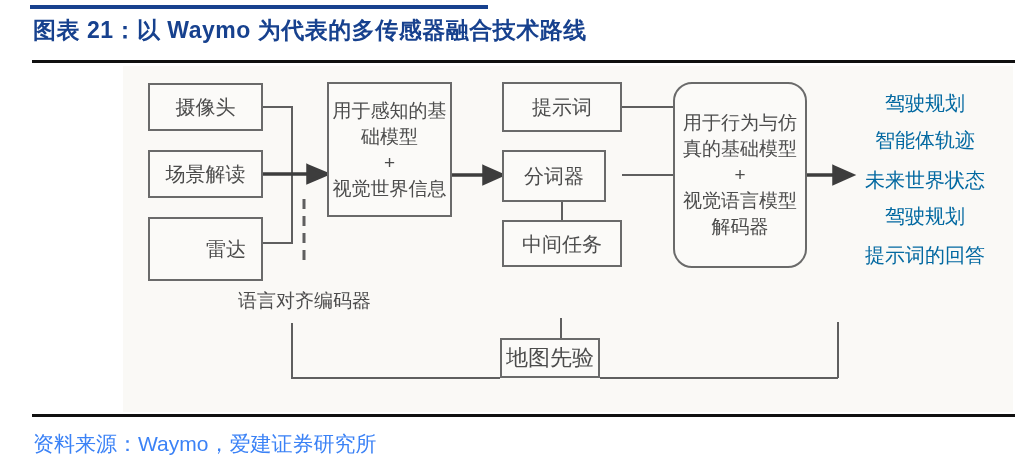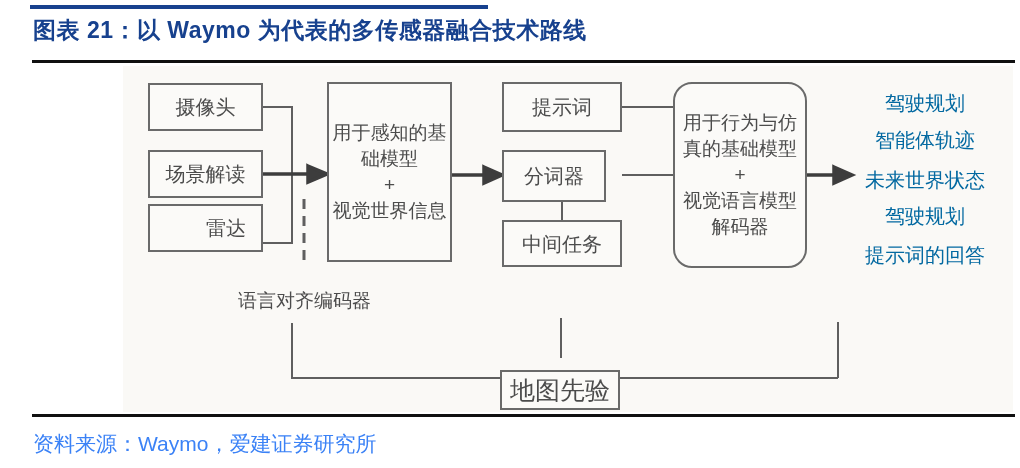--- a/index.html
+++ b/index.html
@@ -111,38 +111,38 @@
     <polygon points="308,166 327,174 308,182"></polygon>
     <path d="M452 175 H484"></path>
     <polygon points="484,167 502,175 484,183"></polygon>
     <path d="M807 175 H834"></path>
     <polygon points="834,167 852,175 834,183"></polygon>
   </g>
 </svg>
 
 <div class="node" style="left:148px; top:83px; width:115px; height:48px;">摄像头</div>
 <div class="node" style="left:148px; top:150px; width:115px; height:48px;">场景解读</div>
-<div class="node" style="left:148px; top:204px; width:115px; height:48px;padding-left:41px;">雷达</div>
+<div class="node" style="left:148px; top:217px; width:115px; height:64px;padding-left:41px;">雷达</div>
 
-<div class="node" style="left:327px; top:82px; width:125px; height:180px; font-size:19px;">用于感知的基
+<div class="node" style="left:327px; top:82px; width:125px; height:135px; font-size:19px;">用于感知的基
 础模型
 +
 视觉世界信息</div>
 
 <div class="node" style="left:502px; top:82px; width:120px; height:50px;">提示词</div>
 <div class="node" style="left:502px; top:150px; width:104px; height:52px;">分词器</div>
 <div class="node" style="left:502px; top:220px; width:120px; height:47px;">中间任务</div>
 
 <div class="node" style="left:673px; top:82px; width:134px; height:186px; font-size:19px;border-radius:19px;">用于行为与仿
 真的基础模型
 +
 视觉语言模型
 解码器</div>
 
-<div class="node" style="left:500px; top:370px; width:120px; height:40px; font-size:25px;">地图先验</div>
+<div class="node" style="left:500px; top:338px; width:100px; height:40px; font-size:22px;">地图先验</div>
 
 <div class="floating-label" style="left:238px; top:288px; width:134px;">语言对齐编码器</div>
 
 <div class="outputs">
   <div class="output-item" style="top:24px;">驾驶规划</div>
   <div class="output-item" style="top:61px;">智能体轨迹</div>
   <div class="output-item" style="top:101px;">未来世界状态</div>
   <div class="output-item" style="top:137px;">驾驶规划</div>
   <div class="output-item" style="top:176px;">提示词的回答</div>
 </div>

